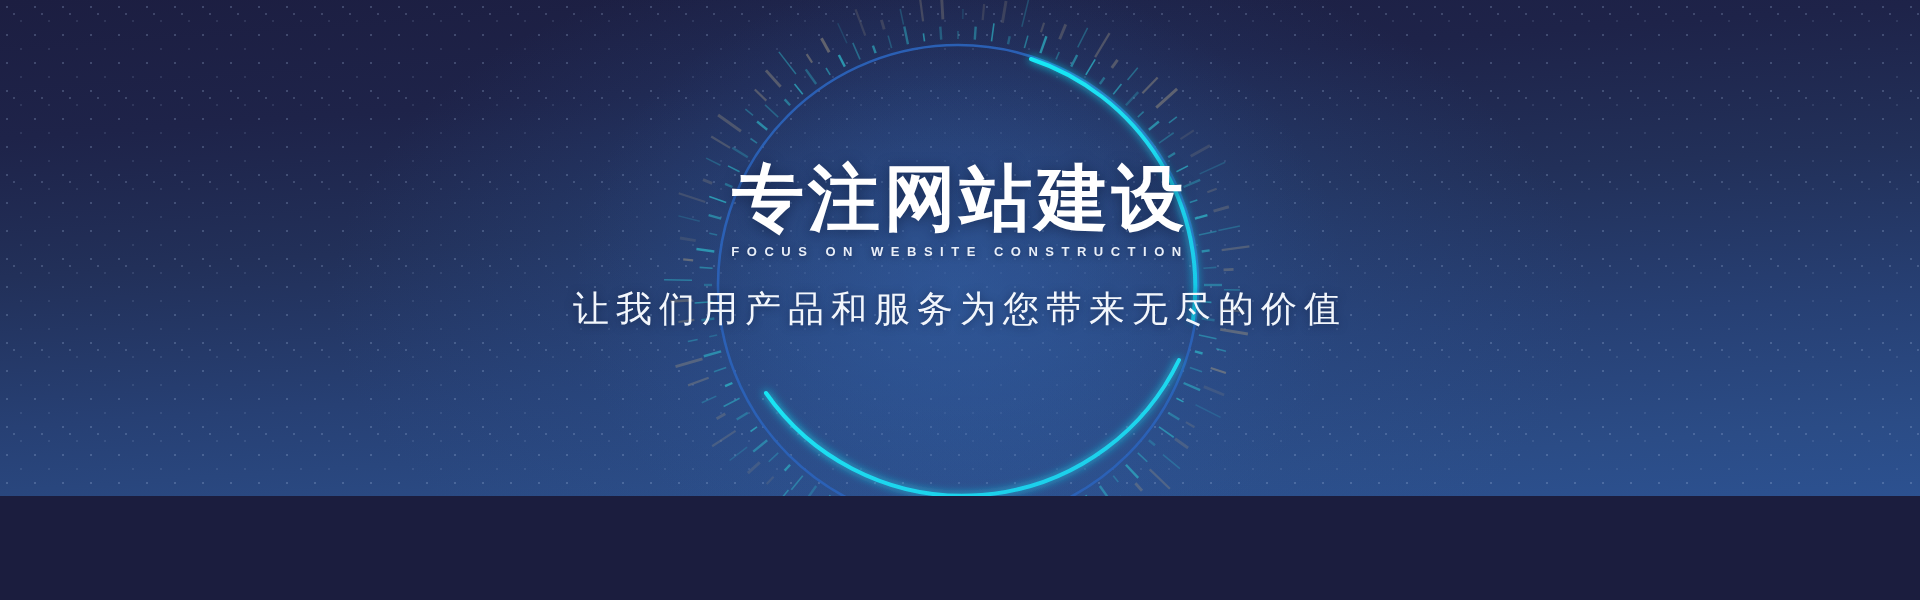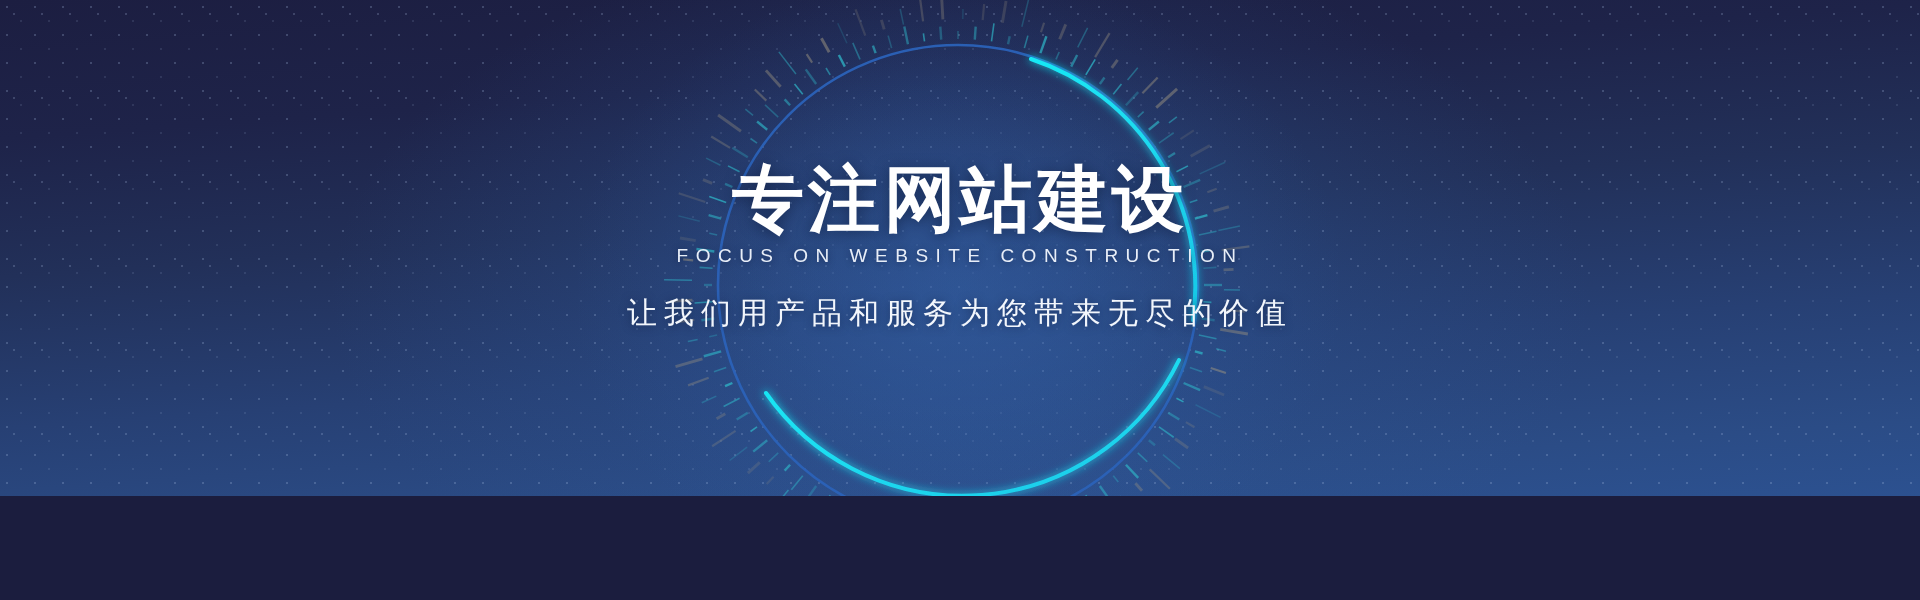--- a/index.html
+++ b/index.html
@@ -67,29 +67,29 @@
     font-size:72px;
     font-weight:bold;
     color:#ffffff;
     letter-spacing:4px;
     line-height:1;
     margin-bottom:10px;
     text-shadow:0 2px 14px rgba(10,20,50,.55);
     font-family:"DejaVu Sans","Liberation Sans",sans-serif;
   }
   .subtitle{
-    font-size:19px;
+    font-size:13px;
     color:#e8eef8;
     letter-spacing:7.5px;
-    font-weight:400;
+    font-weight:700;
     margin-bottom:26px;
     text-shadow:0 1px 6px rgba(10,20,50,.5);
   }
   .tagline{
-    font-size:30px;
+    font-size:36px;
     color:#f2f6fc;
     letter-spacing:7px;
     font-weight:400;
     text-shadow:0 1px 8px rgba(10,20,50,.5);
     font-family:"DejaVu Sans","Liberation Sans",sans-serif;
   }
 </style>
 </head>
 <body>
 

